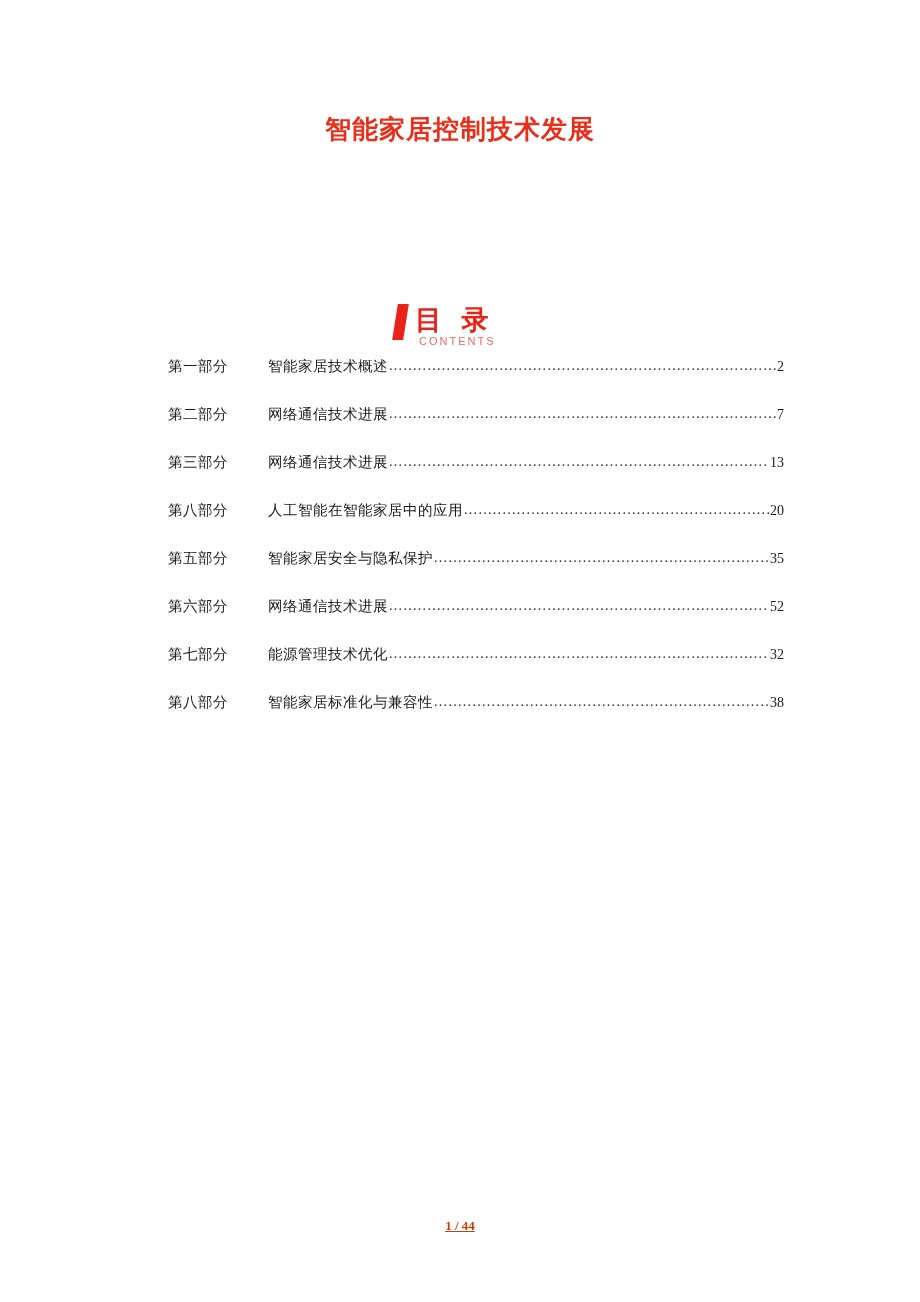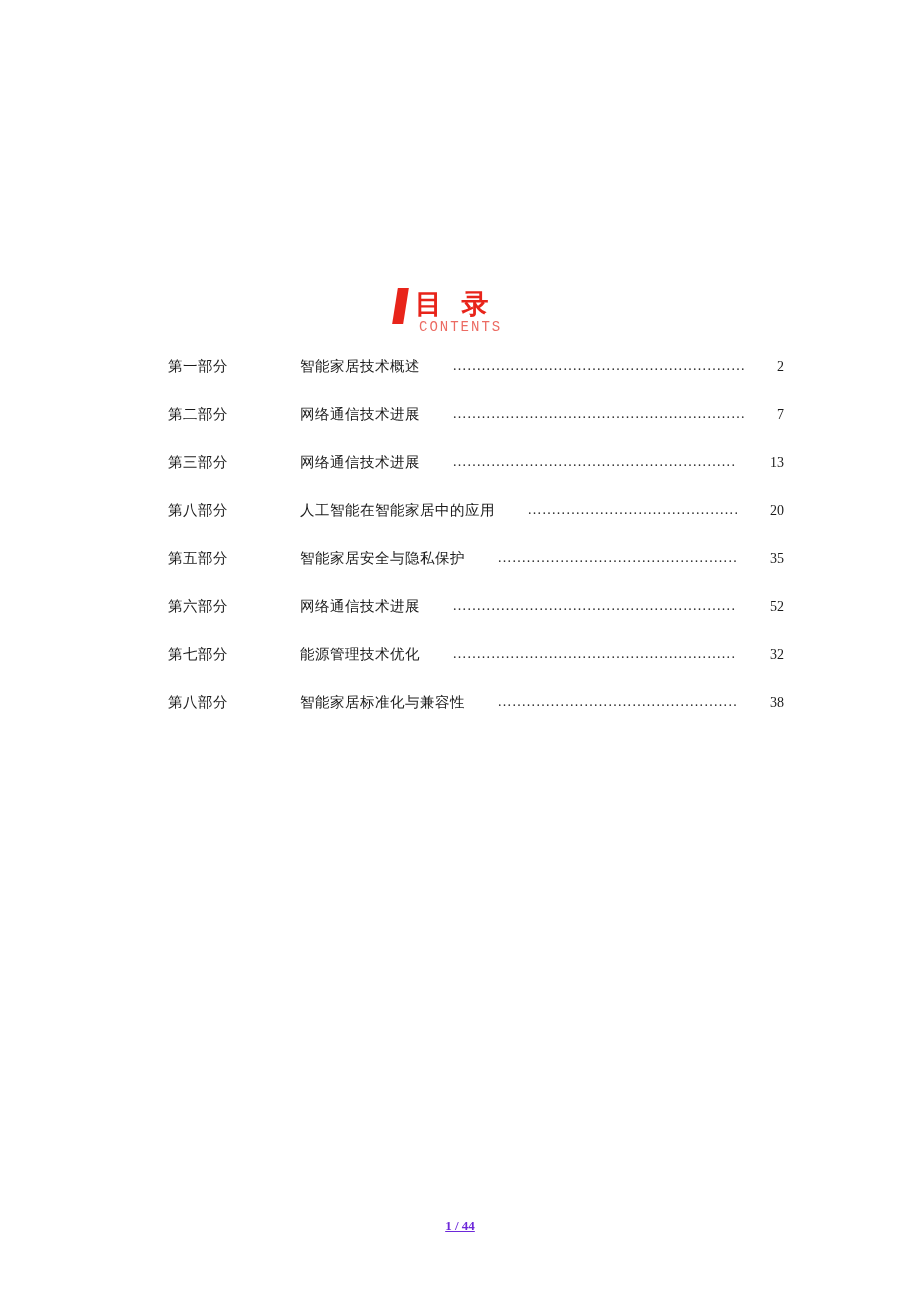--- a/index.html
+++ b/index.html
@@ -41,21 +41,21 @@
   .toc-heading {
     position: absolute;
     top: 288px;
     left: 0;
     width: 920px;
     height: 56px;
   }
   .toc-heading-inner {
     position: relative;
     width: 150px;
-    margin: 0 auto;
+    margin: 16px auto;
     height: 56px;
   }
   .toc-mark {
     position: absolute;
     left: 10px;
     top: 0px;
     width: 11px;
     height: 36px;
     background: #e8241a;
     transform: skewX(-9deg);
@@ -68,43 +68,42 @@
     font-weight: bold;
     font-size: 27px;
     color: #e8241a;
     letter-spacing: 6px;
     white-space: nowrap;
   }
   .toc-en {
     position: absolute;
     left: 34px;
     top: 31px;
-    font-family: Liberation Mono, monospace;
-    font-size: 14px;
+    font-family: Liberation Sans, sans-serif;
+    font-size: 11px;
     letter-spacing: 2px;
     color: #ec6b63;
     white-space: nowrap;
   }
 
   
   .toc-list {
     position: absolute;
     top: 358px;
     left: 168px;
     width: 616px;
   }
   .toc-row {
     display: flex;
     align-items: baseline;
     font-size: 14.5px;
     line-height: 1.2;
     height: 48px;
     color: #1a1a1a;
     white-space: nowrap;
-    gap: 32px;
   }
   .toc-part {
     width: 82px;
     flex: 0 0 auto;
     letter-spacing: 0.5px;
   }
   .toc-title {
     flex: 0 0 auto;
     padding-left: 18px;
     letter-spacing: 0.5px;
@@ -128,29 +127,30 @@
 
   
   .footer {
     position: absolute;
     bottom: 68px;
     left: 0;
     width: 920px;
     text-align: center;
     font-size: 13px;
     font-weight: bold;
-    color: #6d28d9;
+    color: #c2410c;
     text-decoration: underline;
   }
 </style>
 </head>
 <body>
 
 <div class="page">
 
+  <div class="doc-title">智能家居控制技术发展</div>
 
   <div class="toc-heading">
     <div class="toc-heading-inner">
       <div class="toc-mark"></div>
       <div class="toc-cn">目 录</div>
       <div class="toc-en">CONTENTS</div>
     </div>
   </div>
 
   <div class="toc-list">

